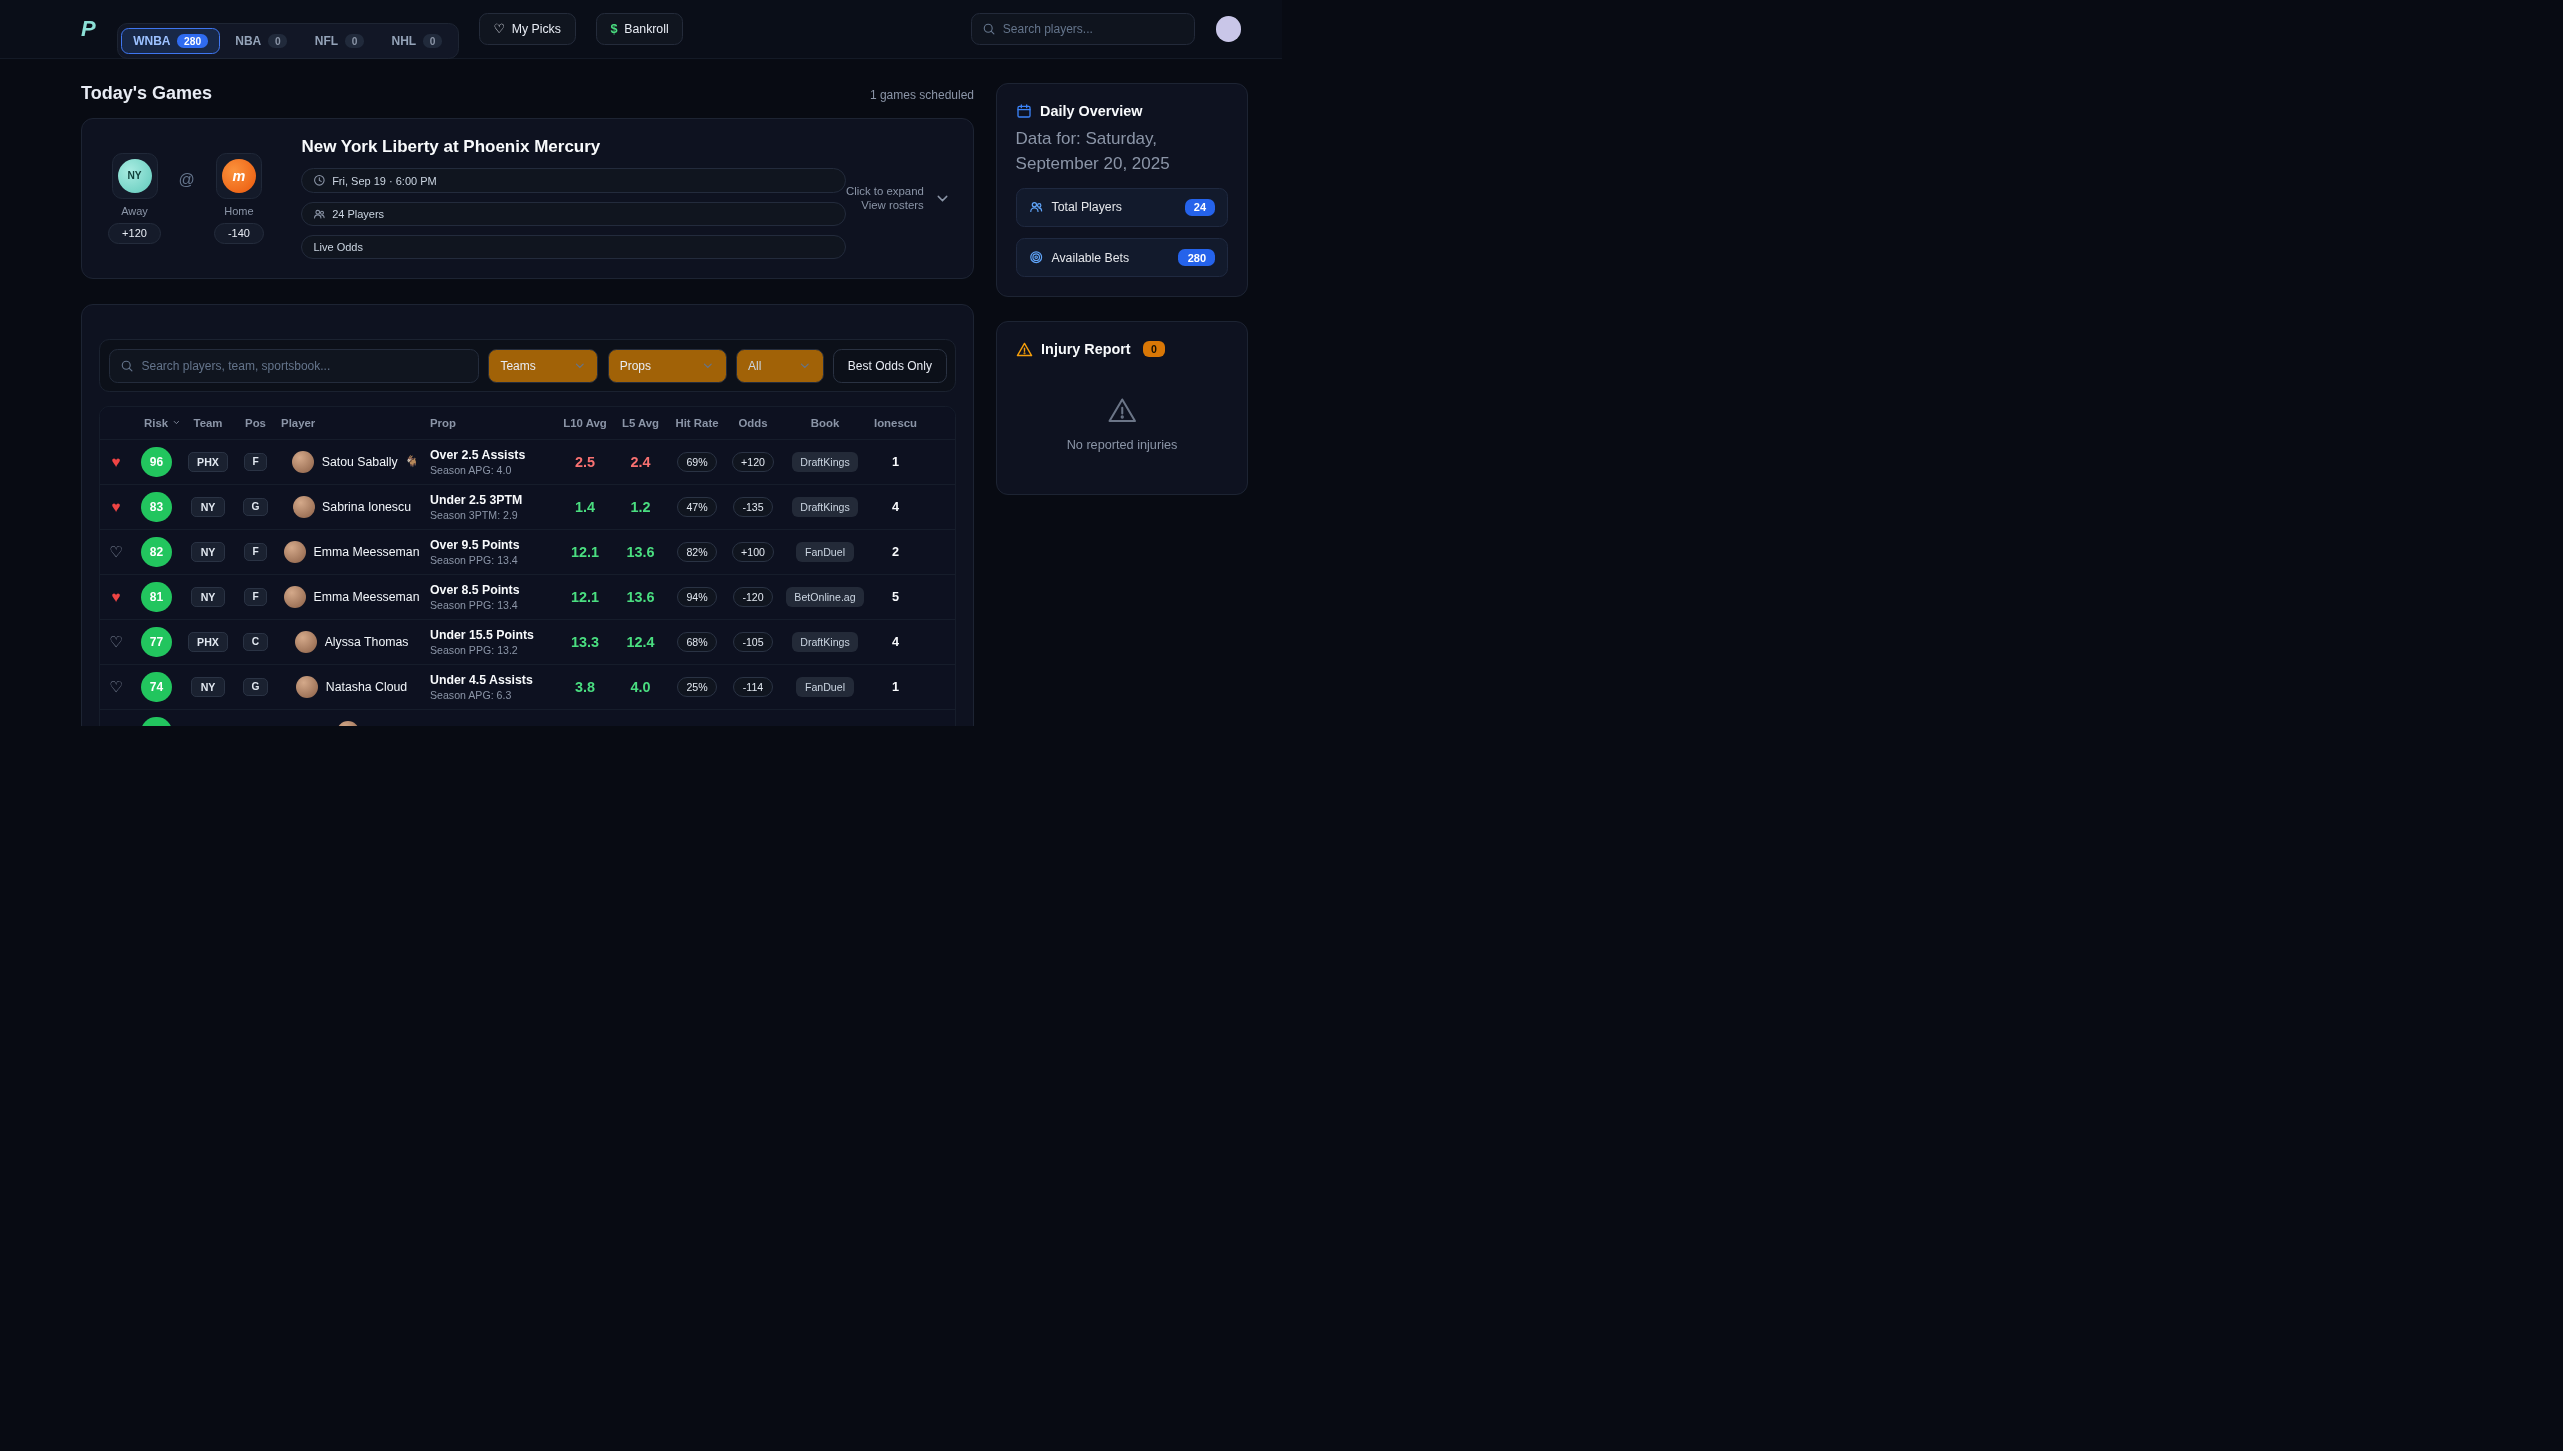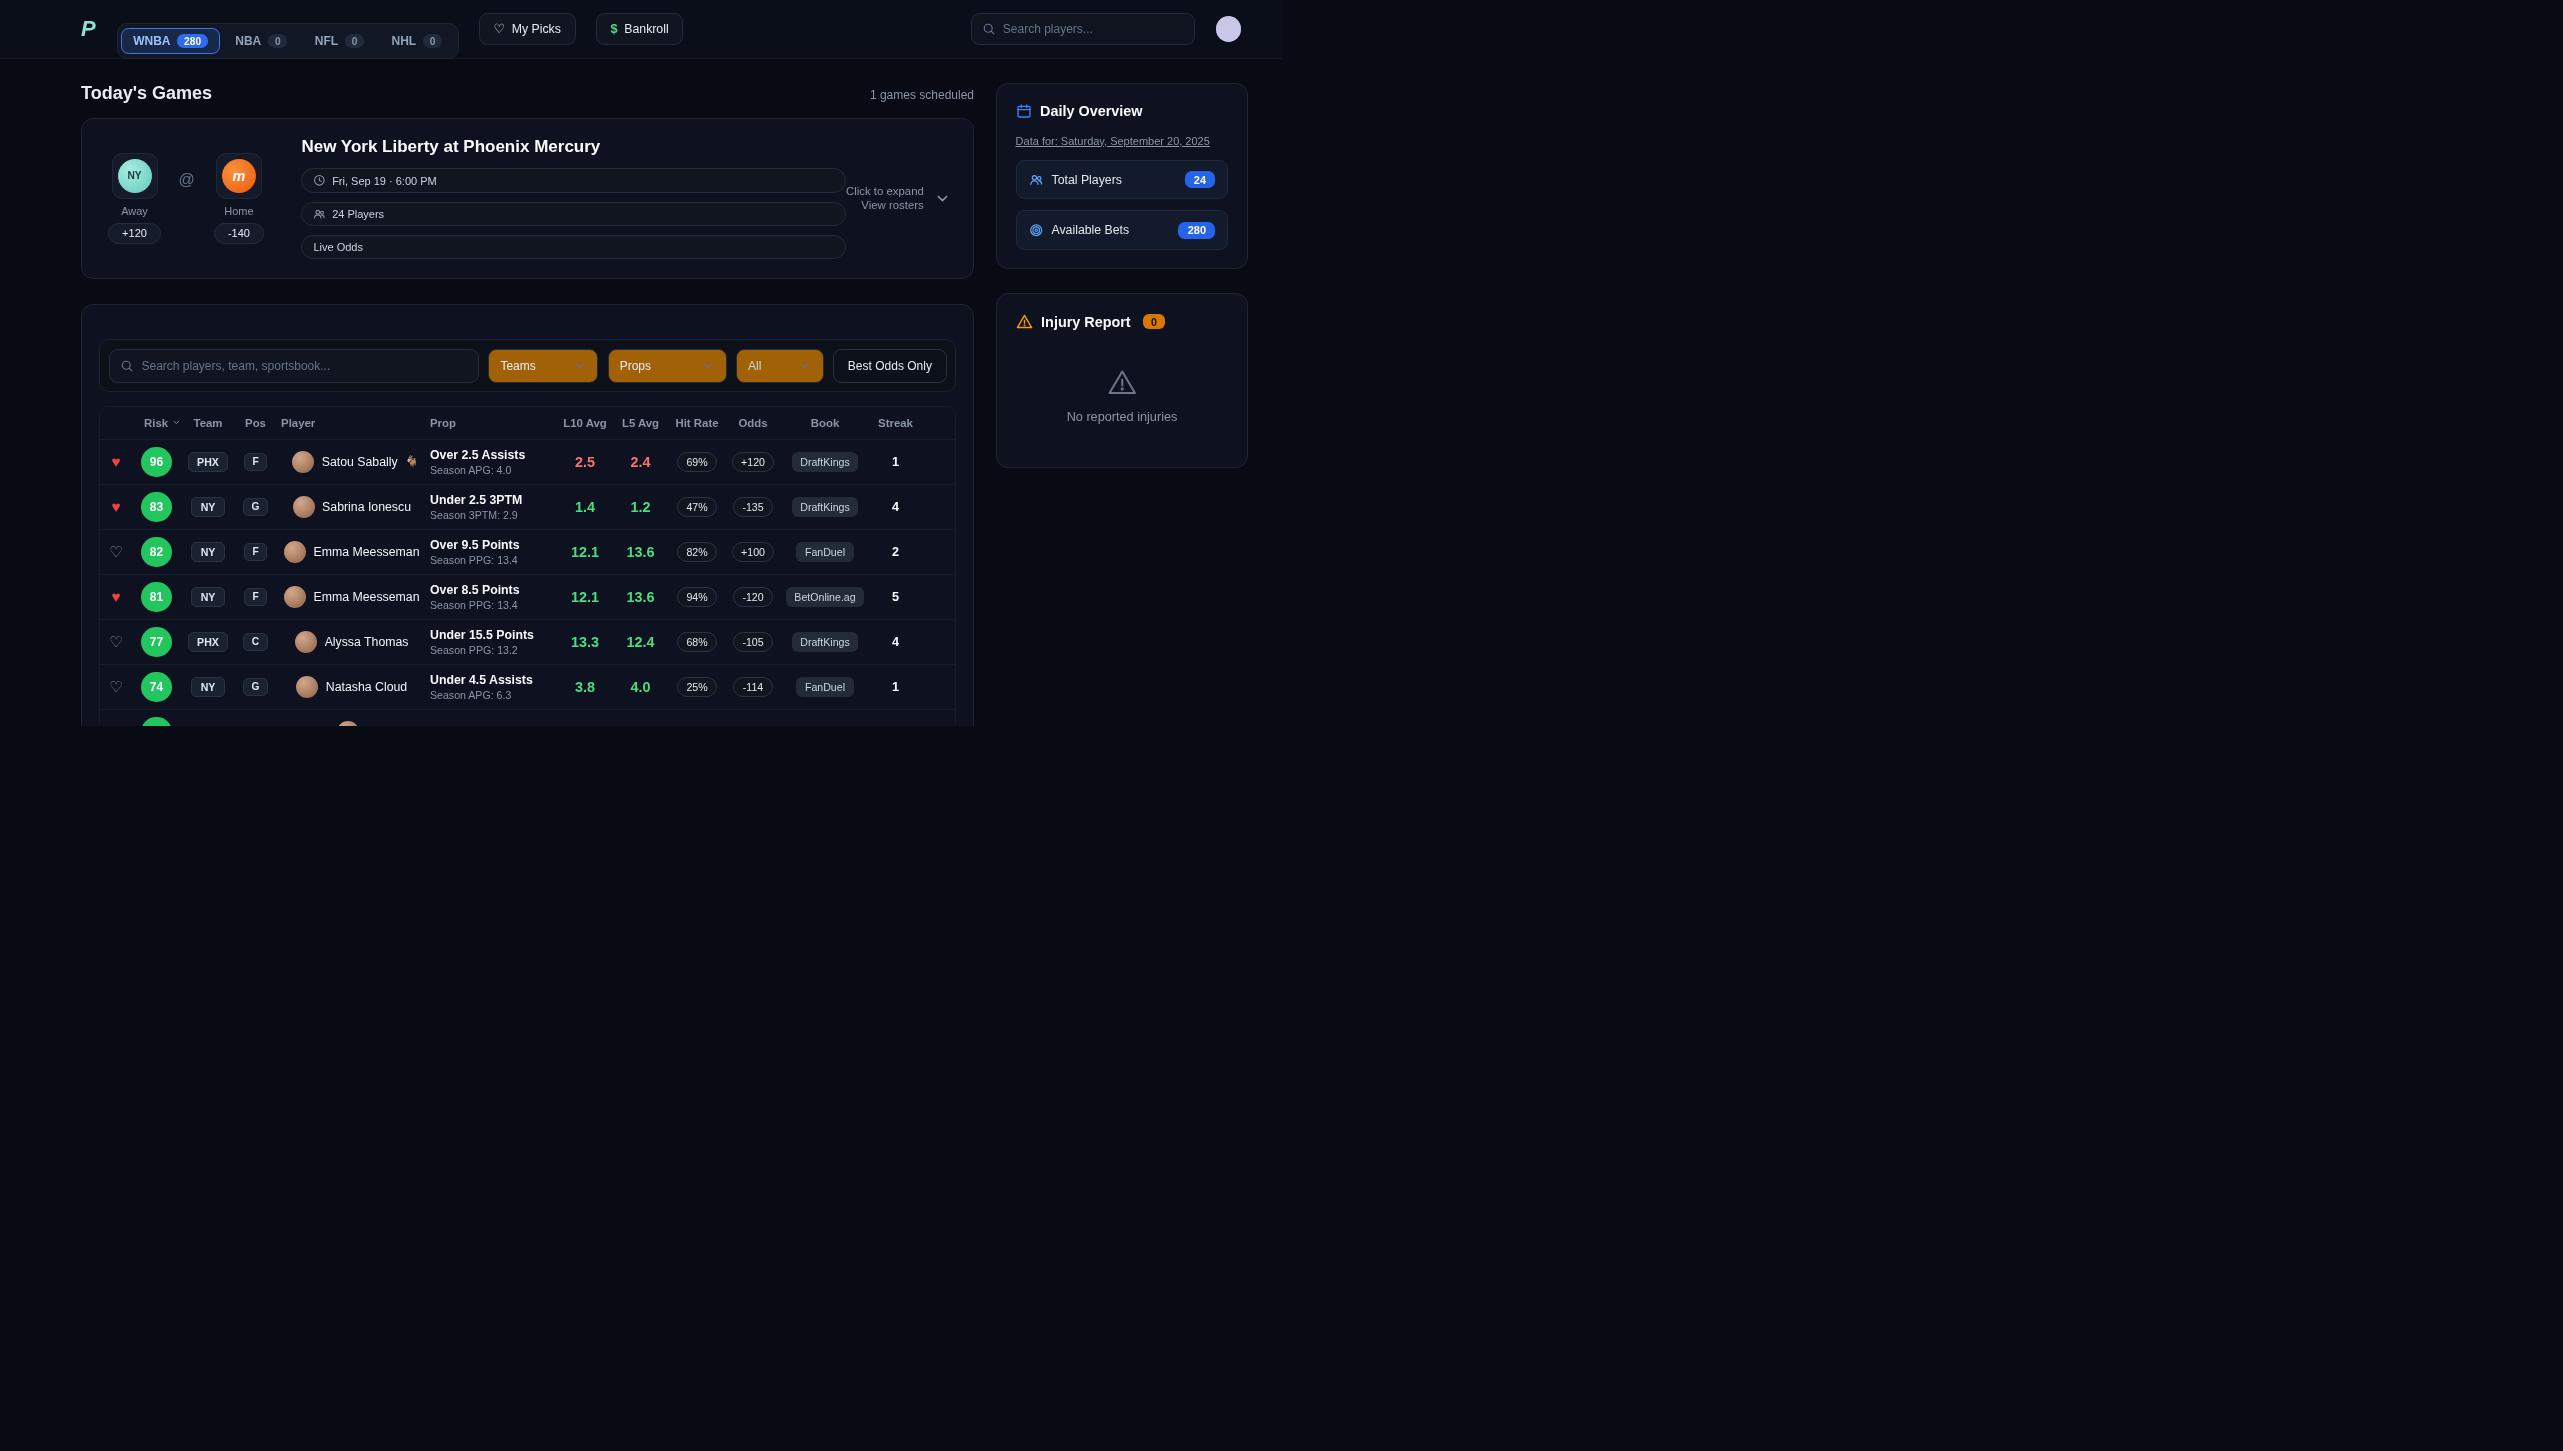--- a/index.html
+++ b/index.html
@@ -127,21 +127,21 @@
   .num.neg{color:var(--red-text);}
   .book-pill{background:#232a38;border-radius:6px;padding:4.2px 8.5px;font-size:10.6px;color:#cbd5e1;white-space:nowrap;}
   .streak{font-size:12.7px;font-weight:700;color:#f8fafc;padding-right:34px;}
 
   
   .sidebar{display:flex;flex-direction:column;gap:24px;}
   .card{background:var(--card);border:0.8px solid var(--border);border-radius:12px;padding:18.6px;}
   .card-head{display:flex;align-items:center;gap:8.5px;}
   .card-head h3{font-size:14.4px;font-weight:700;color:#f8fafc;}
   .cal-icon{color:var(--blue);display:flex;}
-  .date-line{margin-top:14px;color:var(--muted);font-size:11px;line-height:1.5;text-decoration:underline;}
+  .date-line{margin-top:7px;color:var(--muted);font-size:17px;line-height:1.5;}
   .stat-row{margin-top:11px;background:#121a2c;border:0.8px solid #1f2940;border-radius:8.5px;padding:10.2px 12px;display:flex;align-items:center;justify-content:space-between;}
   .stat-left{display:flex;align-items:center;gap:8.5px;font-size:12.3px;color:#e5e7eb;}
   .stat-left svg{color:#60a5fa;}
   .stat-badge{background:var(--blue-deep);color:#fff;border-radius:6.8px;padding:2.5px 9.3px;font-size:11px;font-weight:700;}
   .warn-icon{color:var(--orange);display:flex;}
   .injury-badge{background:#d97706;color:#140e02;border-radius:6px;padding:1.7px 8.5px;font-size:10.6px;font-weight:700;margin-left:3.4px;}
   .injury-empty{margin:37px 0 24px;display:flex;flex-direction:column;align-items:center;gap:12.7px;}
   .injury-empty svg{color:#6b7587;}
   .injury-empty p{color:var(--muted);font-size:12.7px;}
 </style>
@@ -302,21 +302,21 @@
           </div>
           <div class="th th-center" data-interactable="true">Team</div>
           <div class="th th-center" data-interactable="true">Pos</div>
           <div class="th" style="padding-left:5.1px" data-interactable="true">Player</div>
           <div class="th" data-interactable="true">Prop</div>
           <div class="th th-center" data-interactable="true">L10 Avg</div>
           <div class="th th-center" data-interactable="true">L5 Avg</div>
           <div class="th th-center" data-interactable="true">Hit Rate</div>
           <div class="th th-center" data-interactable="true">Odds</div>
           <div class="th th-center" data-interactable="true">Book</div>
-          <div class="th th-streak" data-interactable="true">Streak</div>
+          <div class="th th-streak" data-interactable="true">Ionescu</div>
         </div>
         <div data-interactable="false">
   <div class="trow" data-interactable="true">
     <span class="cell heart fav" data-interactable="true">♥</span>
     <span class="cell">
                 <span class="risk-circle" data-interactable="false">96</span>
               </span>
     <span class="cell">
                 <span class="pill" data-interactable="false">PHX</span>
               </span>

